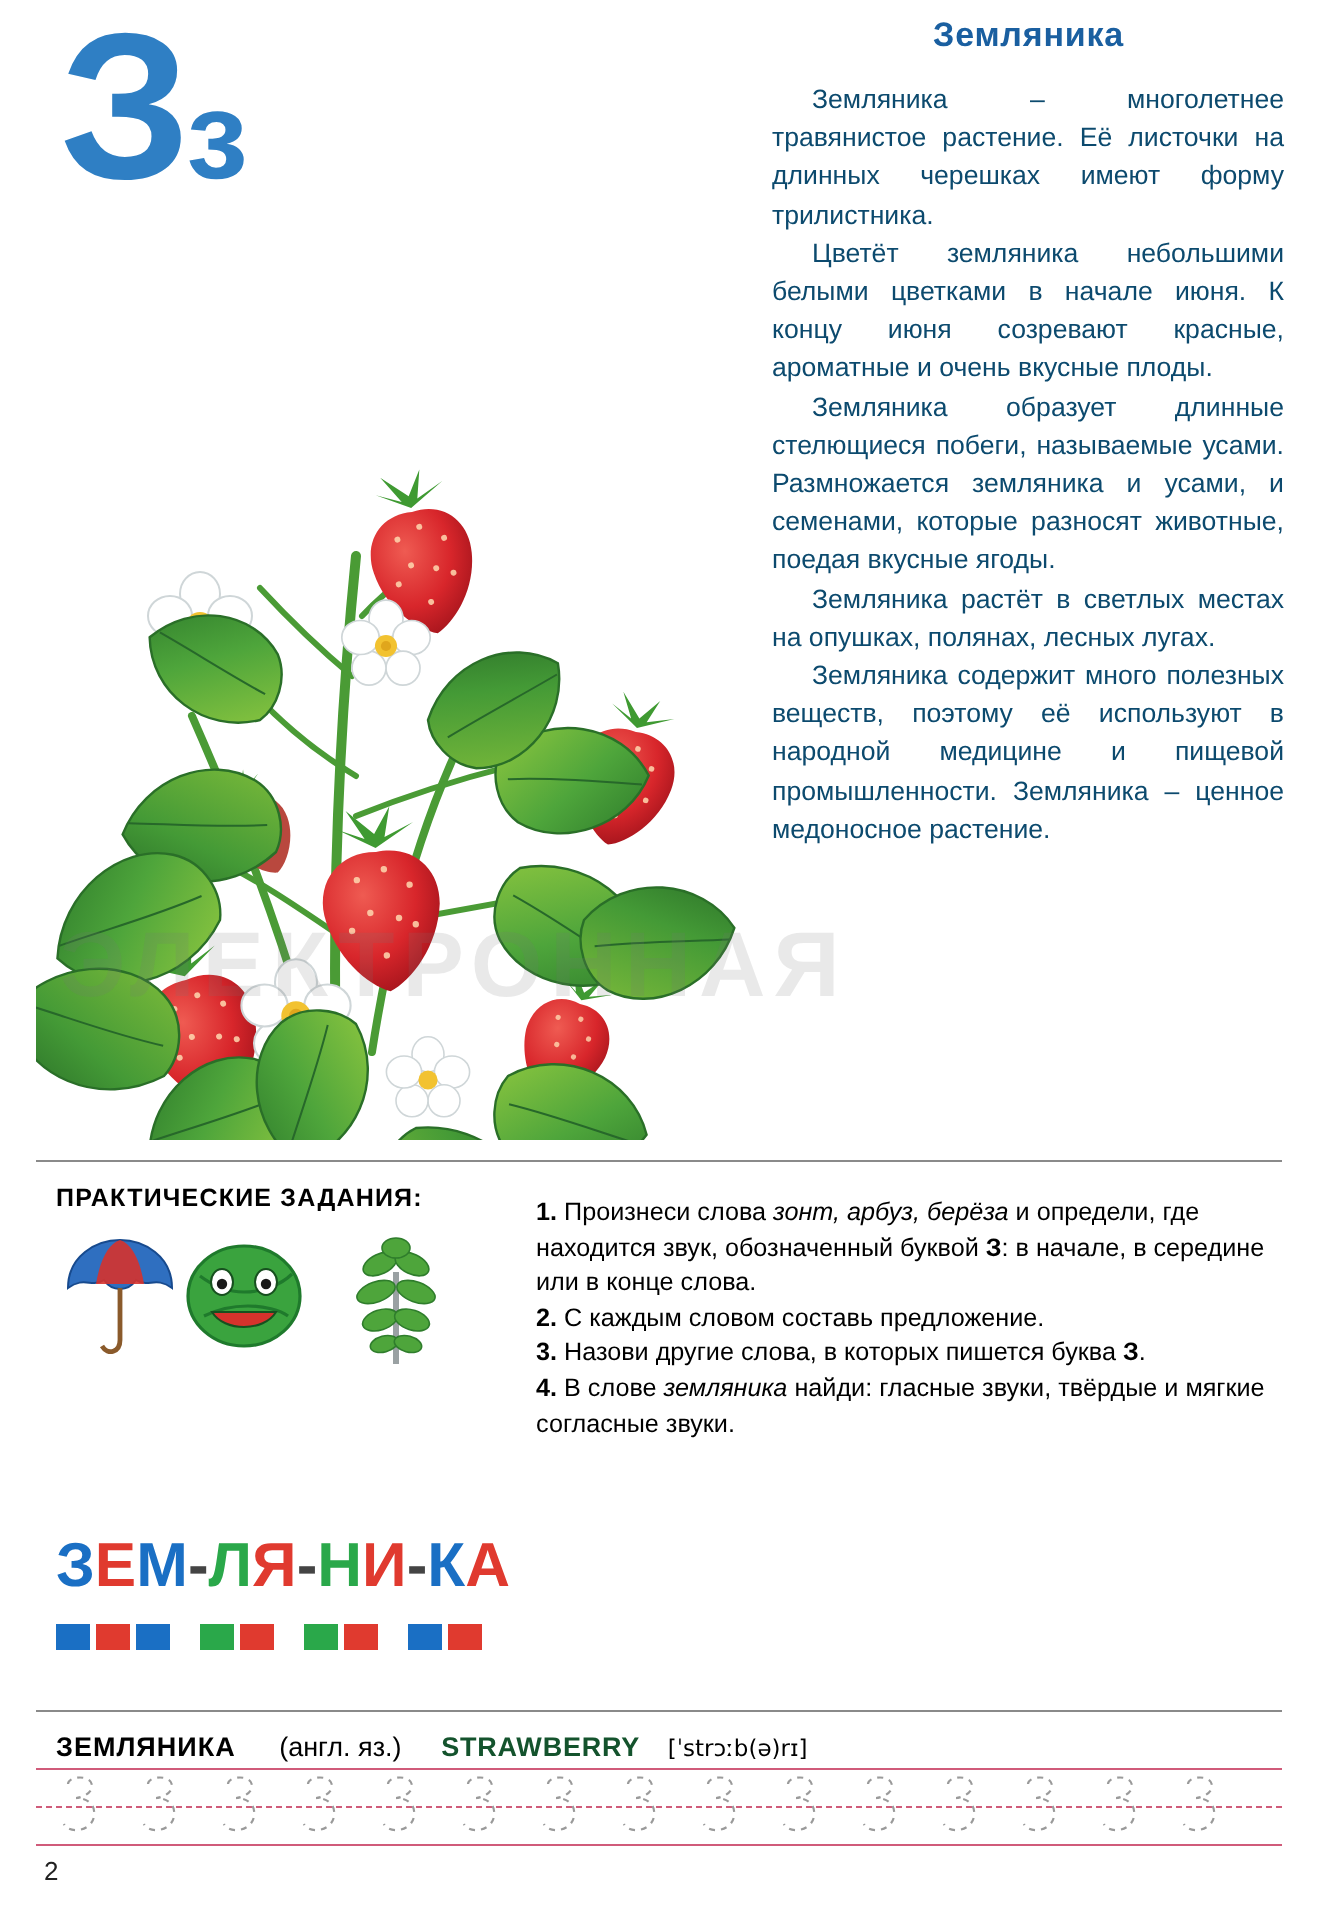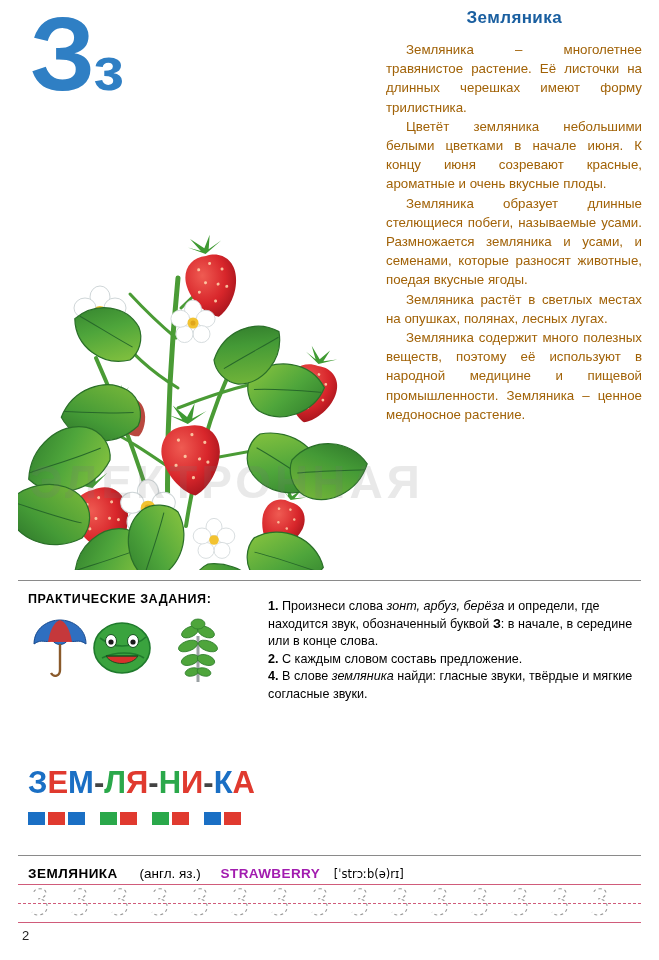--- a/index.html
+++ b/index.html
@@ -55,21 +55,21 @@
   
   .text-col {
     position: absolute;
     left: 386px;
     top: 40px;
     width: 256px;
     font-size: 13.3px;
     line-height: 19.2px;
     text-align: justify;
     text-justify: inter-word;
-    color: #a16207;
+    color: #0c4a6e;
   }
   .text-col p {
     margin: 0 0 0 0;
     text-indent: 20px;
   }
 
   
   .illus {
     position: absolute;
     left: 18px;
@@ -185,21 +185,21 @@
     font-weight: bold;
     letter-spacing: 0.5px;
   }
   .trans-line .lang {
     margin-left: 18px;
     font-weight: normal;
   }
   .trans-line .en {
     margin-left: 16px;
     font-weight: bold;
-    color: #a21caf;
+    color: #14532d;
     letter-spacing: 0.4px;
   }
   .trans-line .ipa {
     margin-left: 10px;
     font-size: 11.5px;
     font-family: "DejaVu Sans", sans-serif;
   }
 
   
   .writing {
@@ -506,20 +506,24 @@
   <div class="task-list">
     <div class="item">
       <b>1.</b>
       <span>Произнеси слова </span><i>зонт, арбуз, берёза</i><span> и определи, где находится звук, обозначенный буквой </span><b>З</b><span>: в начале, в середине или в конце слова.</span>
     </div>
     <div class="item">
       <b>2.</b>
       <span>С каждым словом составь предложение.</span>
     </div>
     <div class="item">
+      <b>3.</b>
+      <span>Назови другие слова, в которых пишется буква </span><b>З</b><span>.</span>
+    </div>
+    <div class="item">
       <b>4.</b>
       <span>В слове </span><i>земляника</i><span> найди: гласные звуки, твёрдые и мягкие согласные звуки.</span>
     </div>
   </div>
 
   <div class="syllables">
     <span style="color:#1a6fc4">З</span><span style="color:#e03a2f">Е</span><span style="color:#1a6fc4">М</span><span class="s-dash">-</span><span style="color:#2aa84a">Л</span><span style="color:#e03a2f">Я</span><span class="s-dash">-</span><span style="color:#2aa84a">Н</span><span style="color:#e03a2f">И</span><span class="s-dash">-</span><span style="color:#1a6fc4">К</span><span style="color:#e03a2f">А</span>
   </div>
 
   <div class="scheme">

